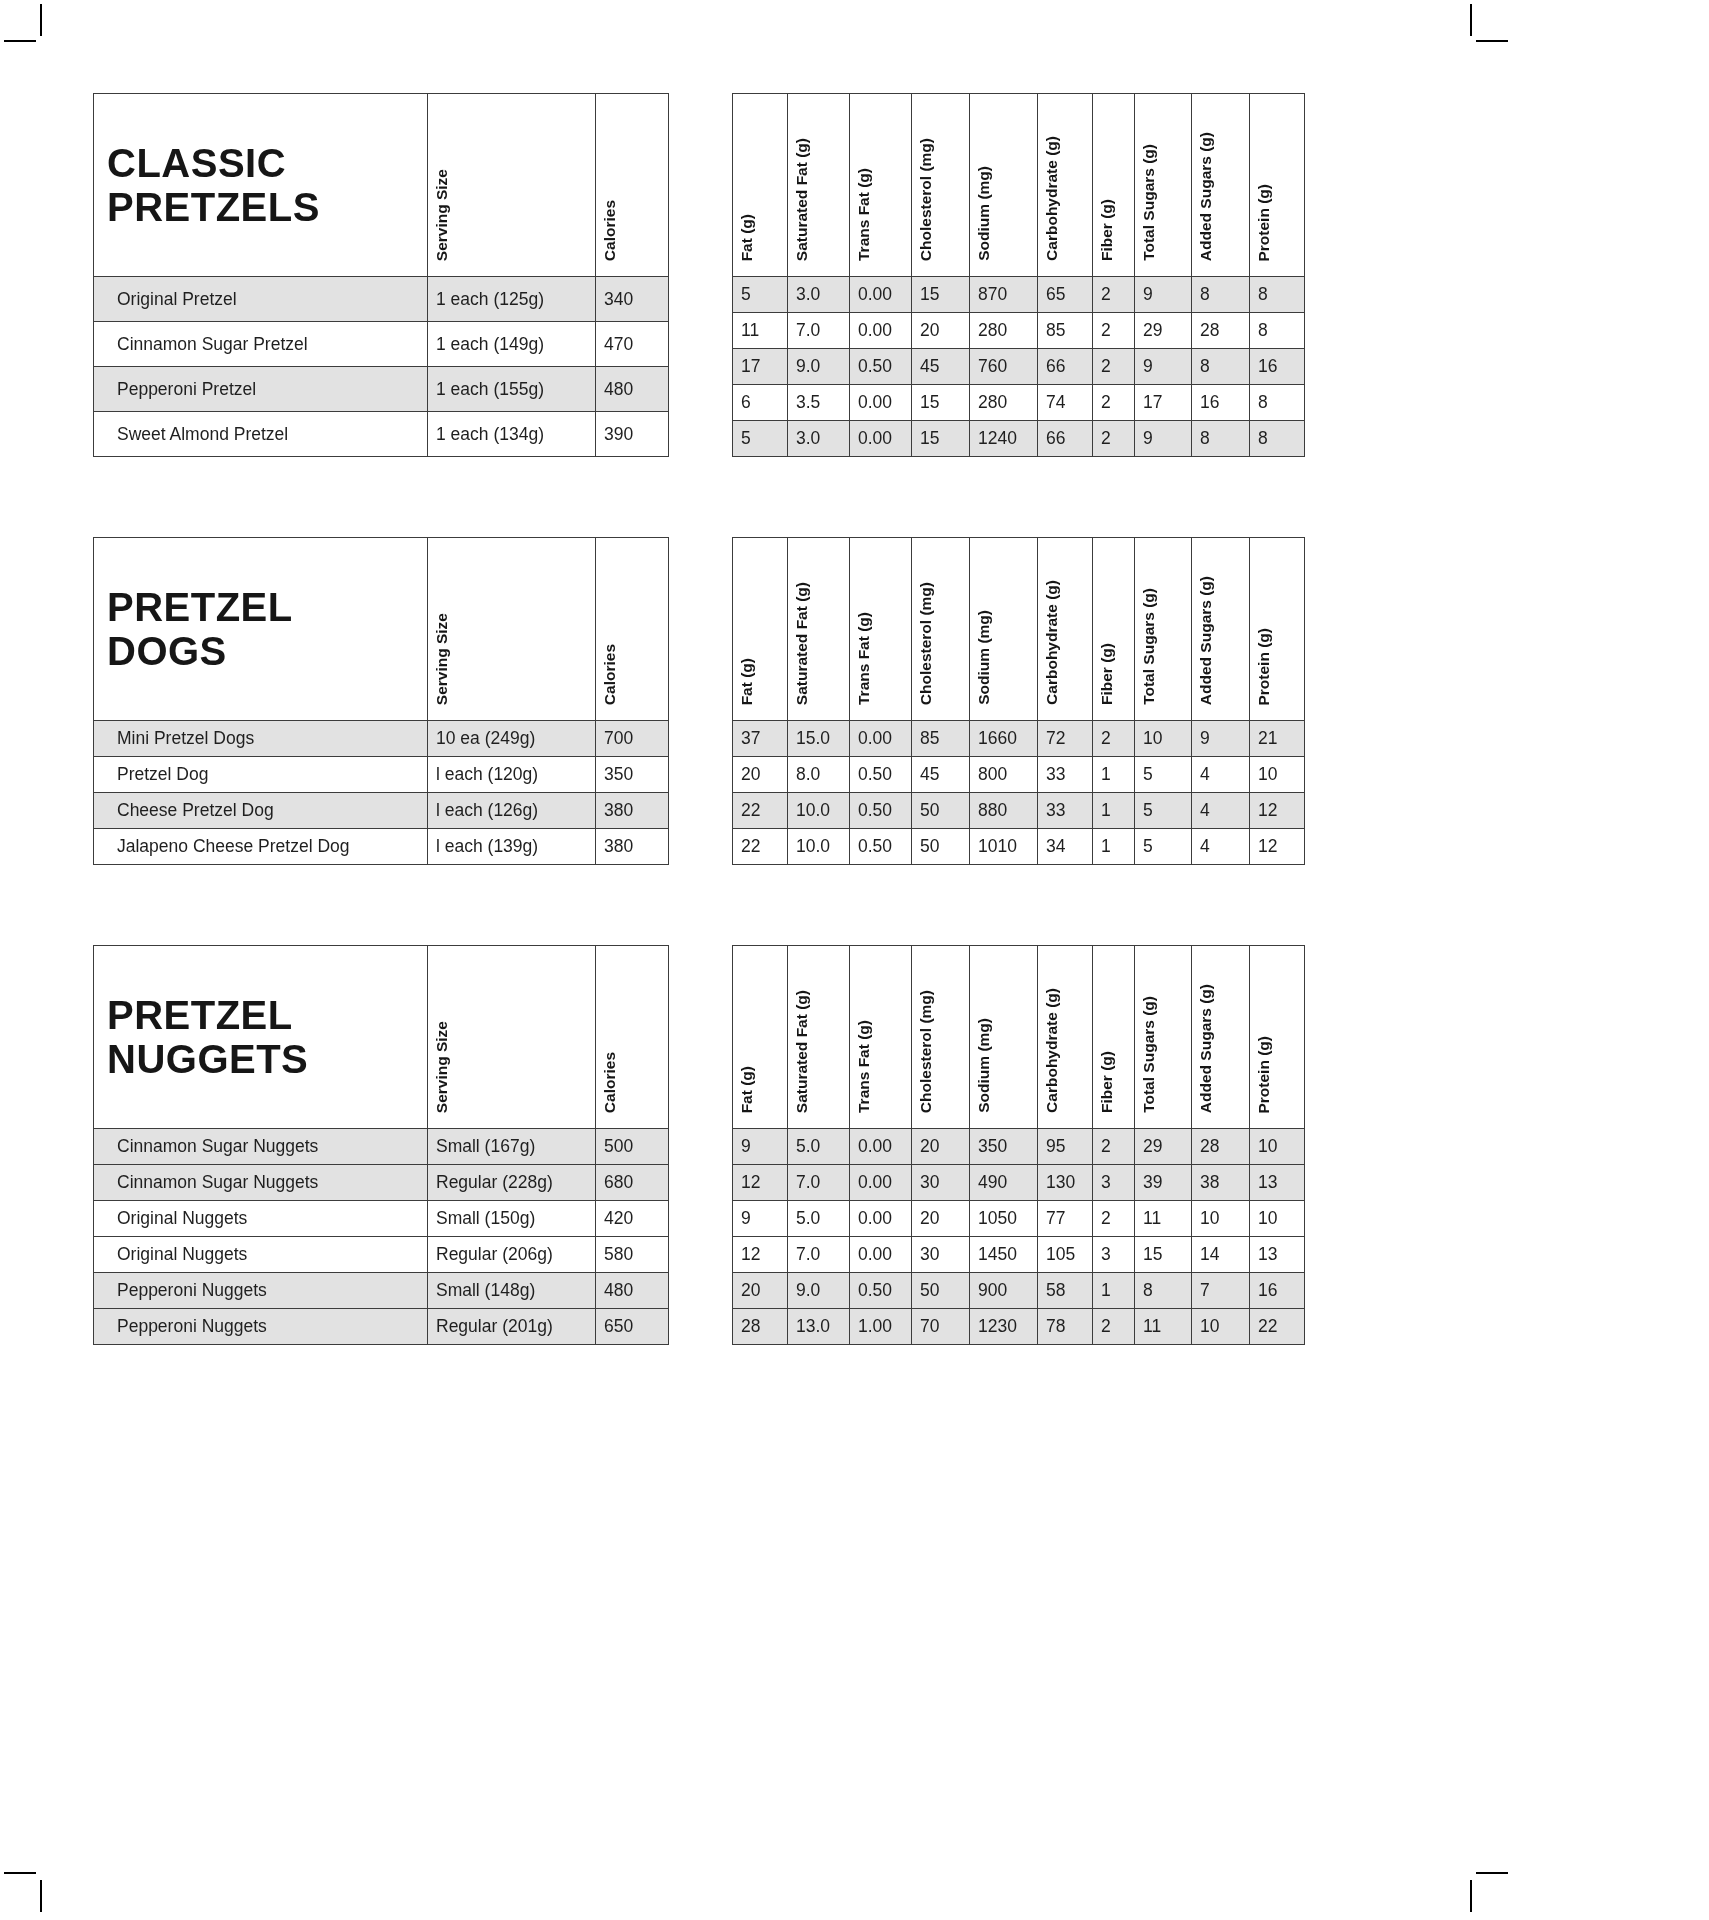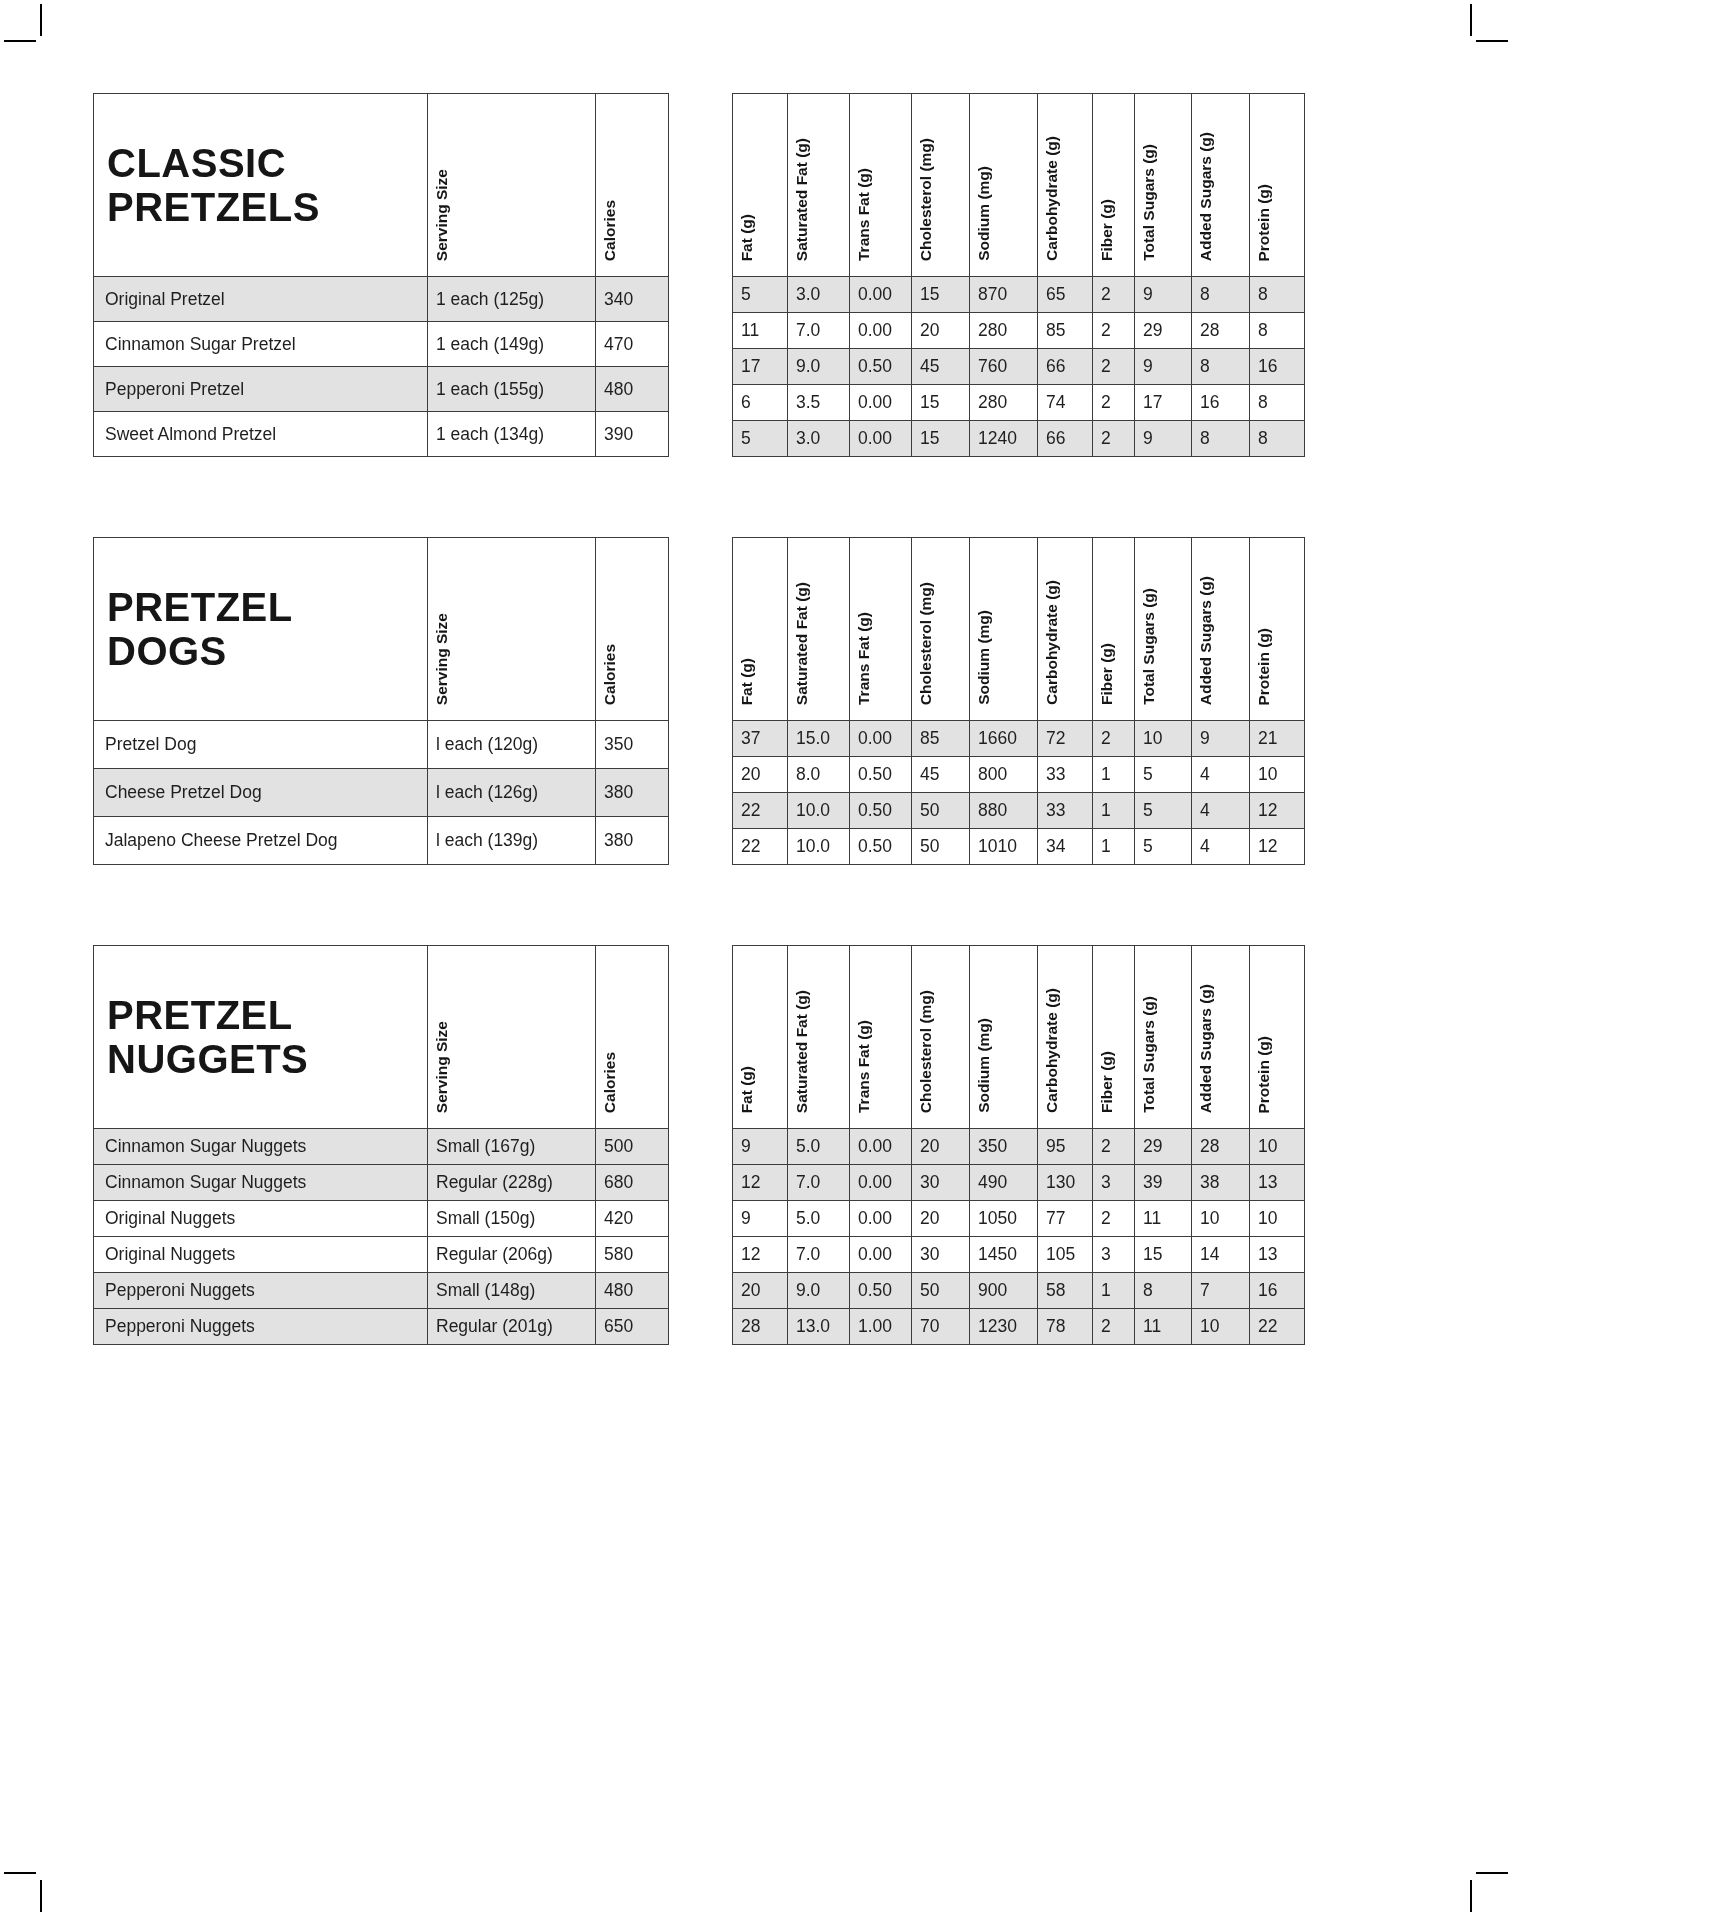--- a/index.html
+++ b/index.html
@@ -15,21 +15,21 @@
 
   .menu-section{display:flex;gap:63px;margin-bottom:80px;}
 
   .tbl{border-collapse:collapse;table-layout:fixed;}
   .tbl th,.tbl td{border:1px solid var(--border);}
   .left-tbl{width:575px;}
   .right-tbl{width:572px;}
 
   .tbl thead th{height:183px;background:#ffffff;}
   .tbl tbody td{height:36px;padding:2px 8px;font-size:17.5px;vertical-align:middle;text-align:left;}
-  .tbl tbody td.name-cell{padding-left:11px;}
+  .tbl tbody td.name-cell{padding-left:23px;}
   tr.shaded td{background:var(--shade);}
 
   .title-cell{vertical-align:middle;text-align:left;padding:0 6px 0 13px;
     font-size:40px;font-weight:900;letter-spacing:0.5px;line-height:1.1;color:#161616;}
 
   .vert{vertical-align:bottom;text-align:left;padding:8px 0 11px 5px;}
   .vert span{display:inline-block;writing-mode:vertical-rl;transform:rotate(180deg);
     white-space:nowrap;font-weight:bold;font-size:15.5px;color:#161616;}
 
   .crop{position:absolute;background:#000;}
@@ -196,20 +196,25 @@
             <tr>
               <th class="title-cell">
                 <div>PRETZEL</div>
                 <div>DOGS</div>
               </th>
               <th class="vert"><span>Serving Size</span></th>
               <th class="vert"><span>Calories</span></th>
             </tr>
           </thead>
           <tbody>
+            <tr class="shaded">
+              <td class="name-cell">Mini Pretzel Dogs</td>
+              <td>10 ea (249g)</td>
+              <td>700</td>
+            </tr>
             <tr>
               <td class="name-cell">Pretzel Dog</td>
               <td>l each (120g)</td>
               <td>350</td>
             </tr>
             <tr class="shaded">
               <td class="name-cell">Cheese Pretzel Dog</td>
               <td>l each (126g)</td>
               <td>380</td>
             </tr>

